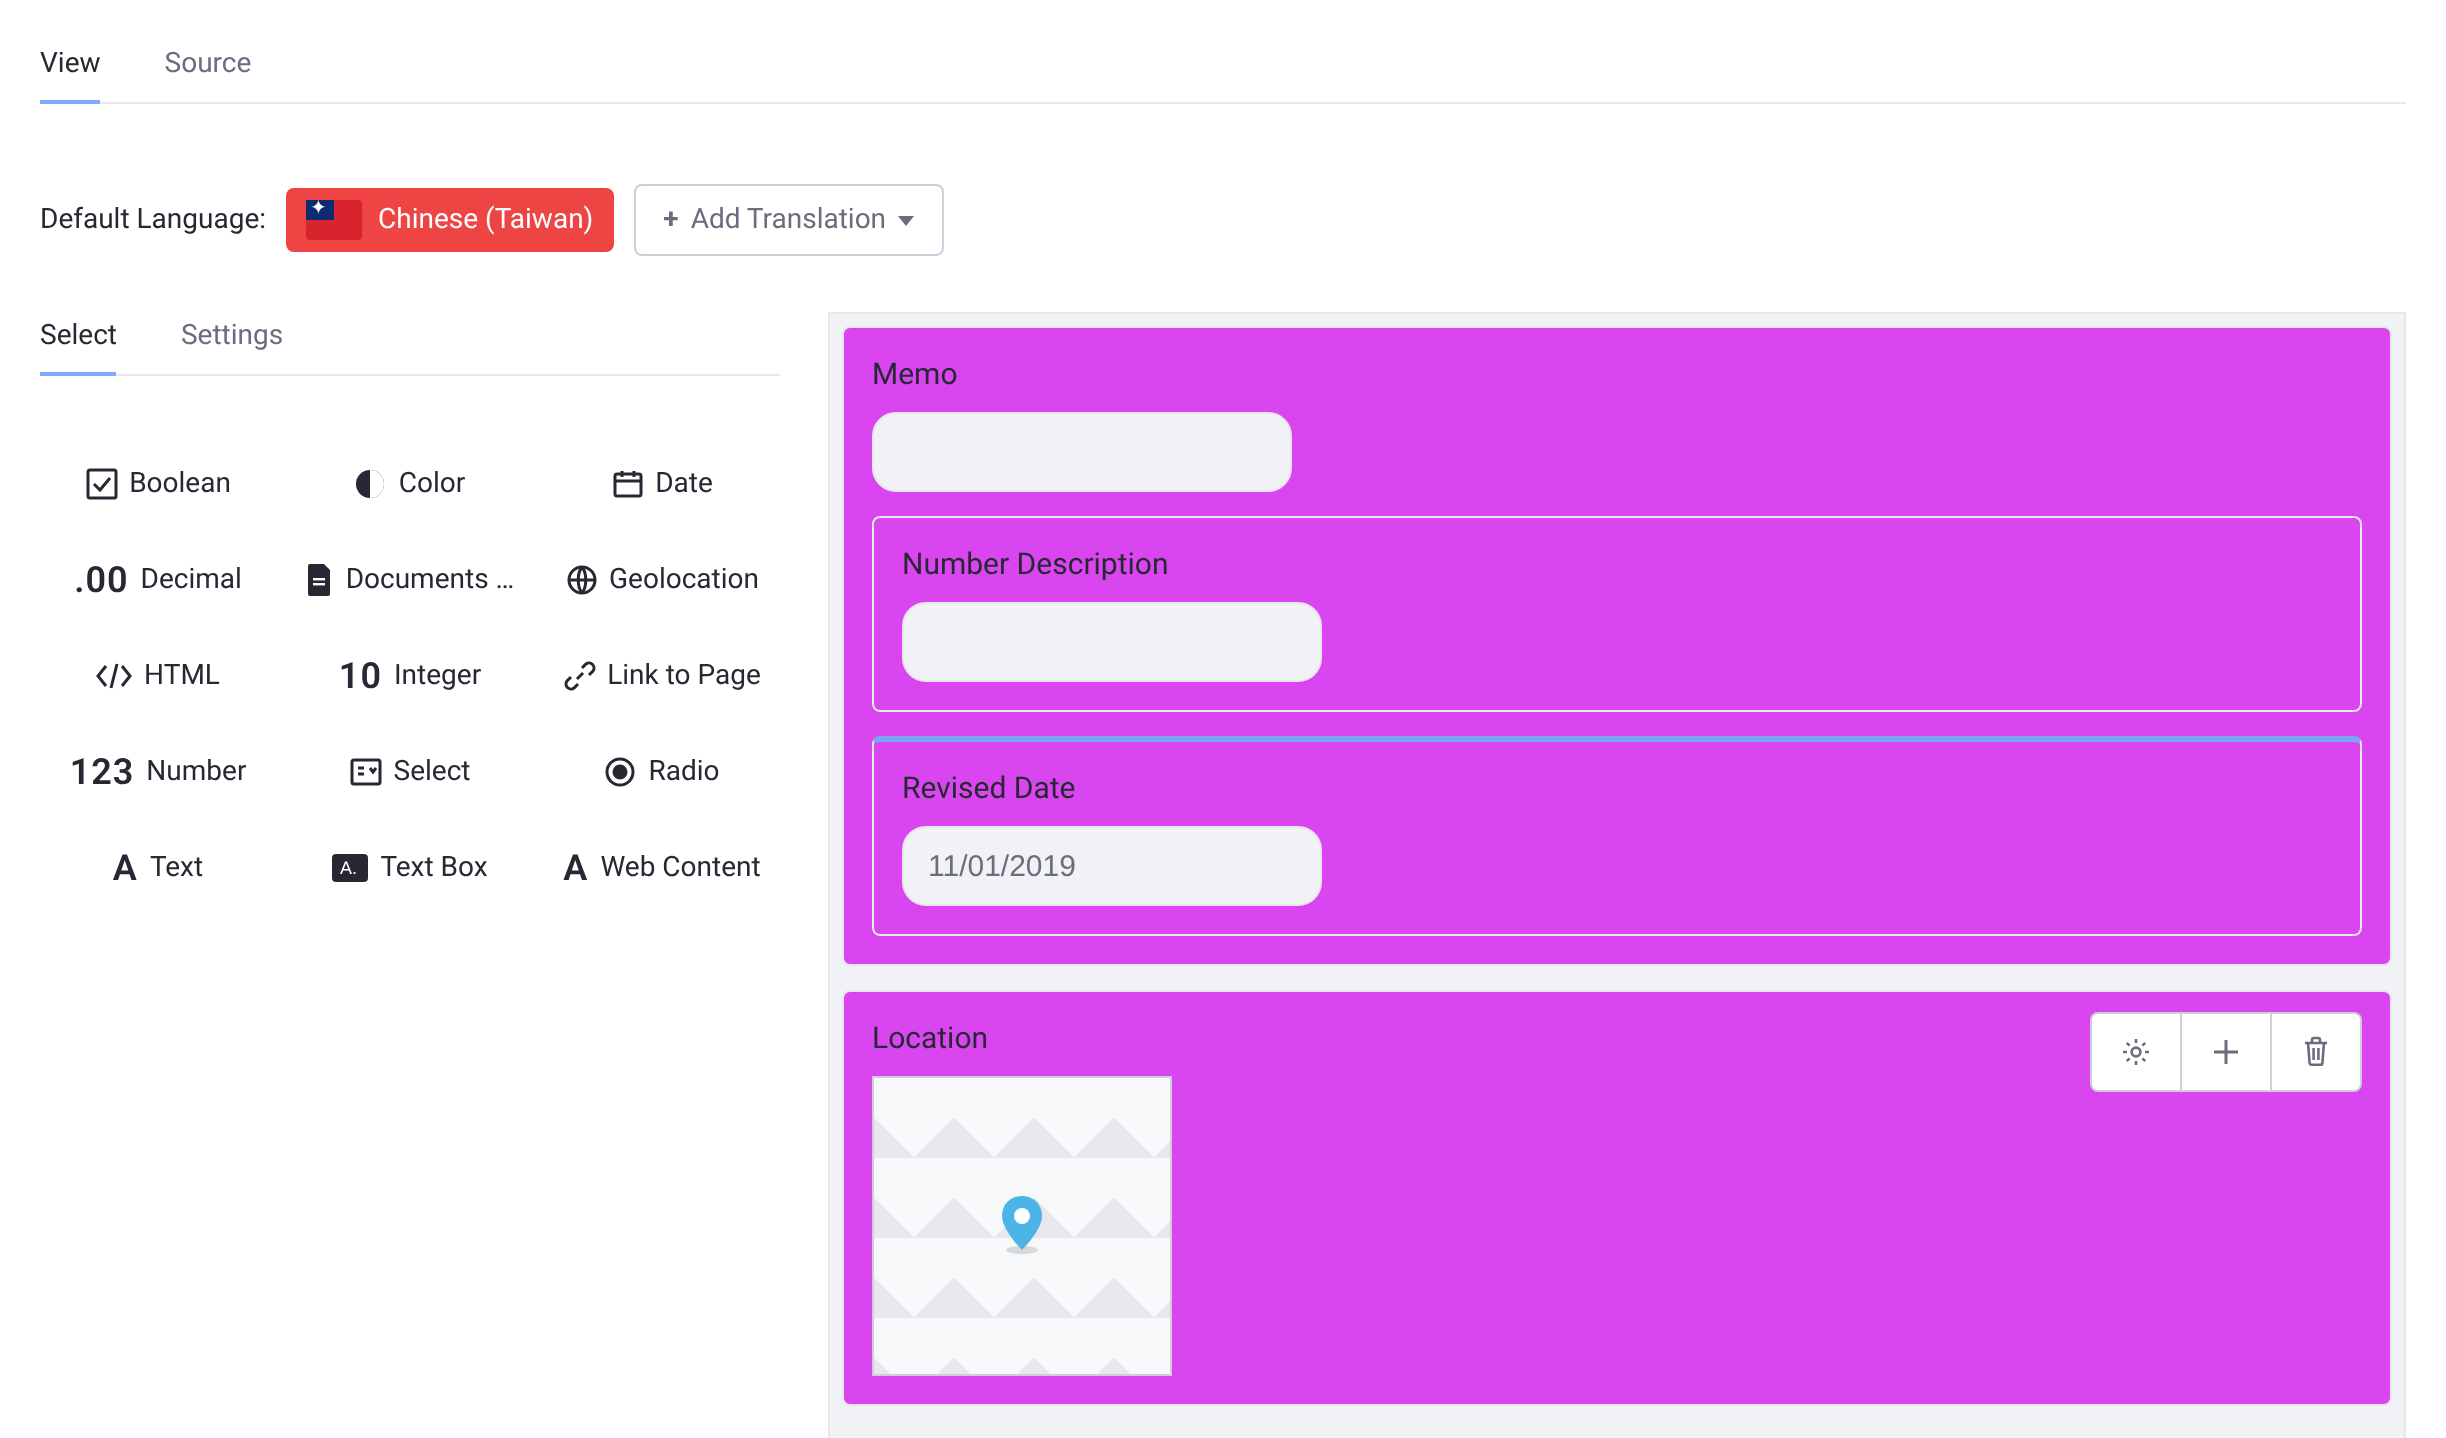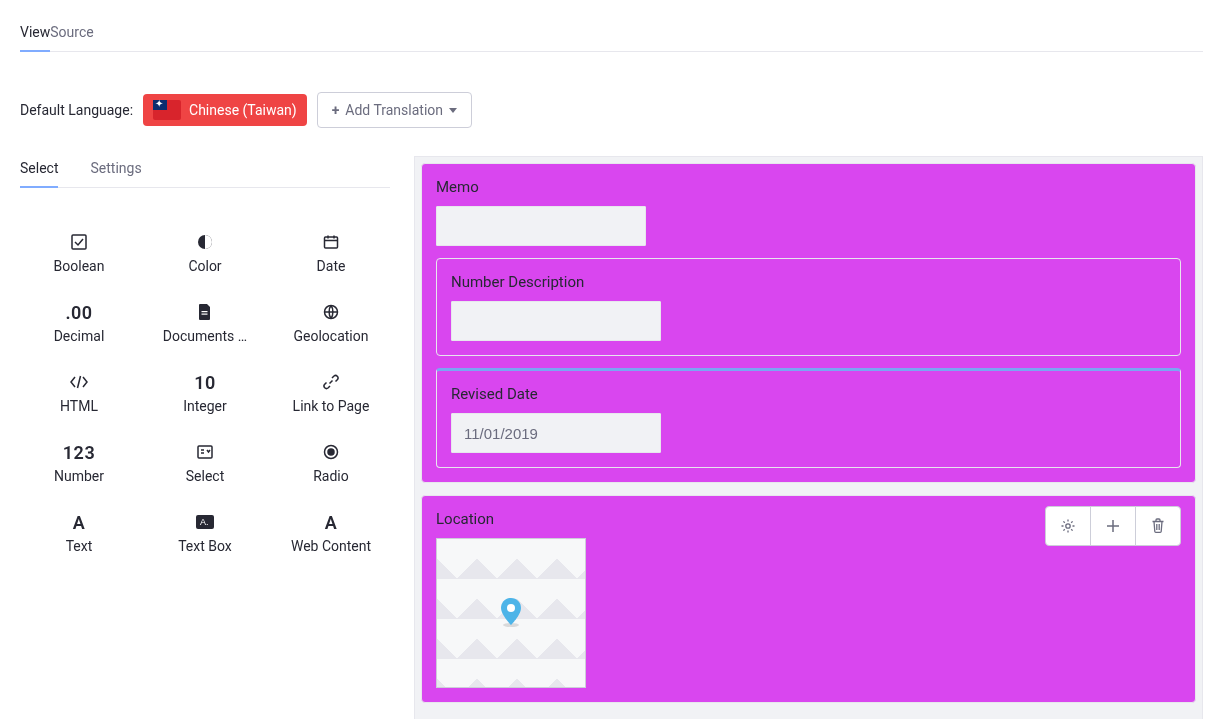--- a/index.html
+++ b/index.html
@@ -9,20 +9,21 @@
     font-family: -apple-system, BlinkMacSystemFont, "Segoe UI", Roboto, Arial, sans-serif;
     font-size: 14px;
     color: #272833;
     background: #fff;
   }
 
   
   .main-tabs {
     border-bottom: 1px solid #e7e7ed;
     display: flex;
+    gap: 32px;
   }
   .main-tab {
     padding: 4px 0 10px 0;
     color: #6b6c7e;
     cursor: pointer;
     border-bottom: 2px solid transparent;
     margin-bottom: -1px;
   }
   .main-tab.active {
     color: #272833;
@@ -117,27 +118,27 @@
 
   
   .field-grid {
     display: grid;
     grid-template-columns: repeat(3, 1fr);
     margin-top: 40px;
     gap: 20px 8px;
   }
   .field-type {
     display: flex;
-    flex-direction: column;
     align-items: center;
     gap: 6px;
     cursor: pointer;
     color: #272833;
     padding: 4px 2px;
     min-width: 0;
+    justify-content: center;
   }
   .field-type .icon {
     font-size: 18px;
     height: 20px;
     display: flex;
     align-items: center;
     justify-content: center;
   }
   .field-type .label {
     white-space: nowrap;
@@ -164,21 +165,21 @@
   .field-label-text {
     color: #272833;
     font-size: 15px;
     margin-bottom: 10px;
   }
   .field-input {
     width: 210px;
     height: 40px;
     border: 1px solid #e7e7ed;
     background: #f1f2f5;
-    border-radius: 1px;
+    border-radius: 12px;
     padding: 8px 12px;
     color: #6b6c7e;
     font-size: 15px;
   }
   .subfield {
     border: 1px solid #e7e7ed;
     border-radius: 4px;
     padding: 14px;
     margin-top: 12px;
   }

